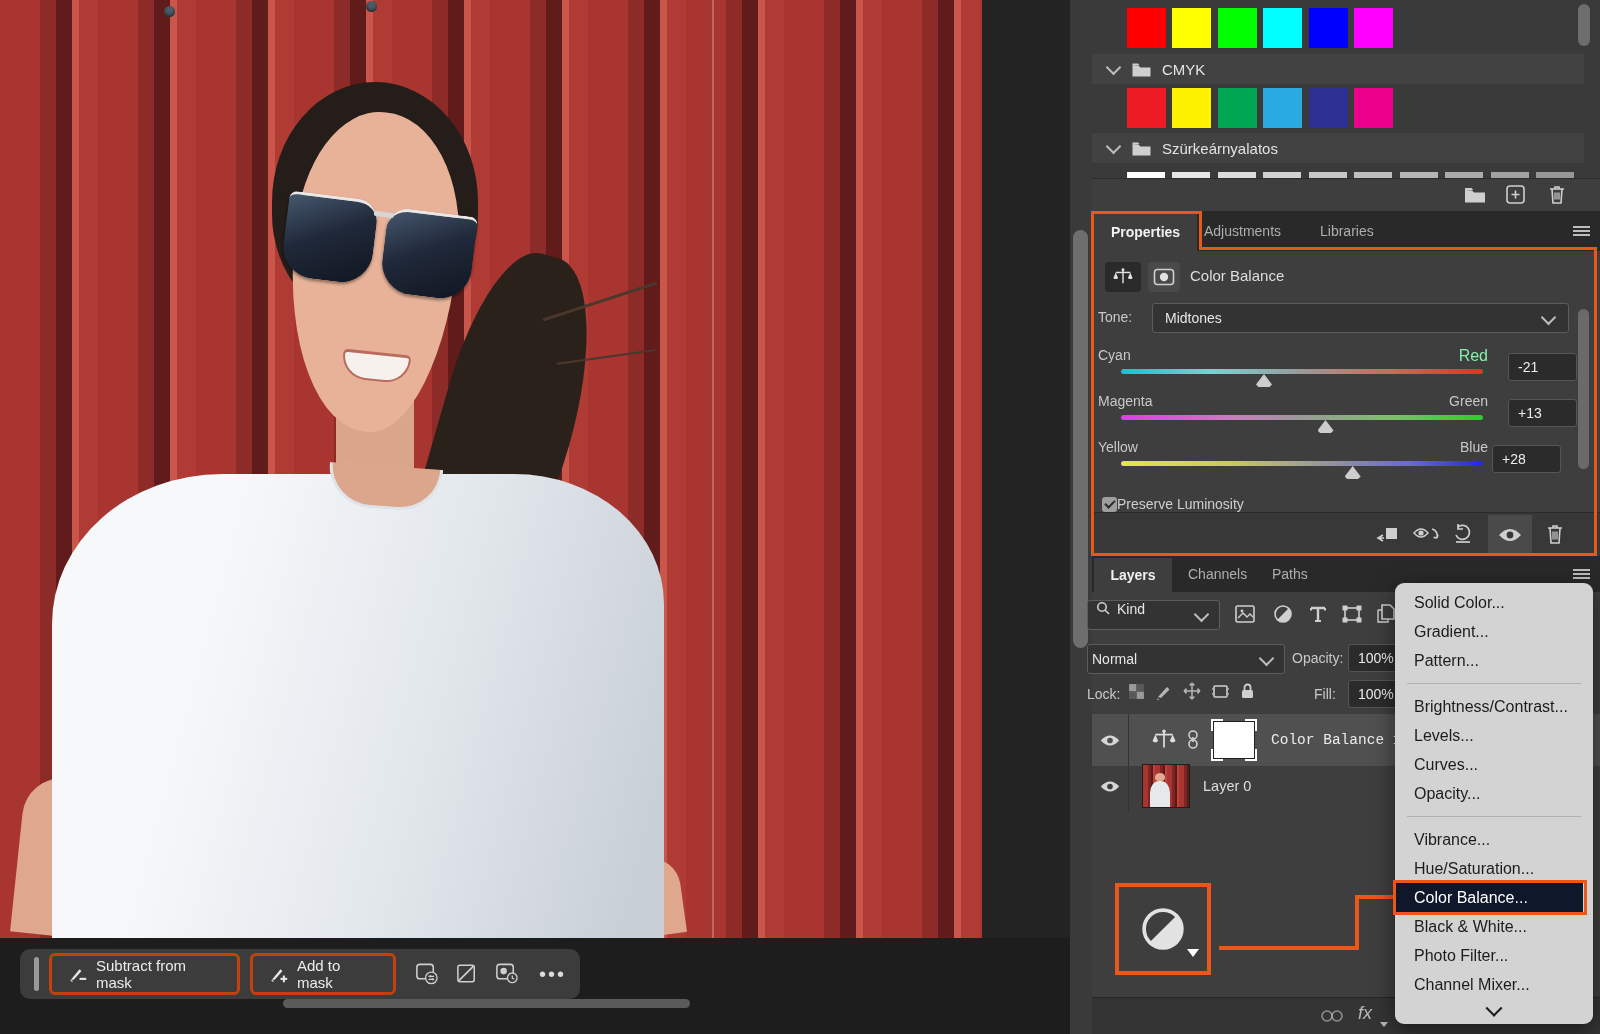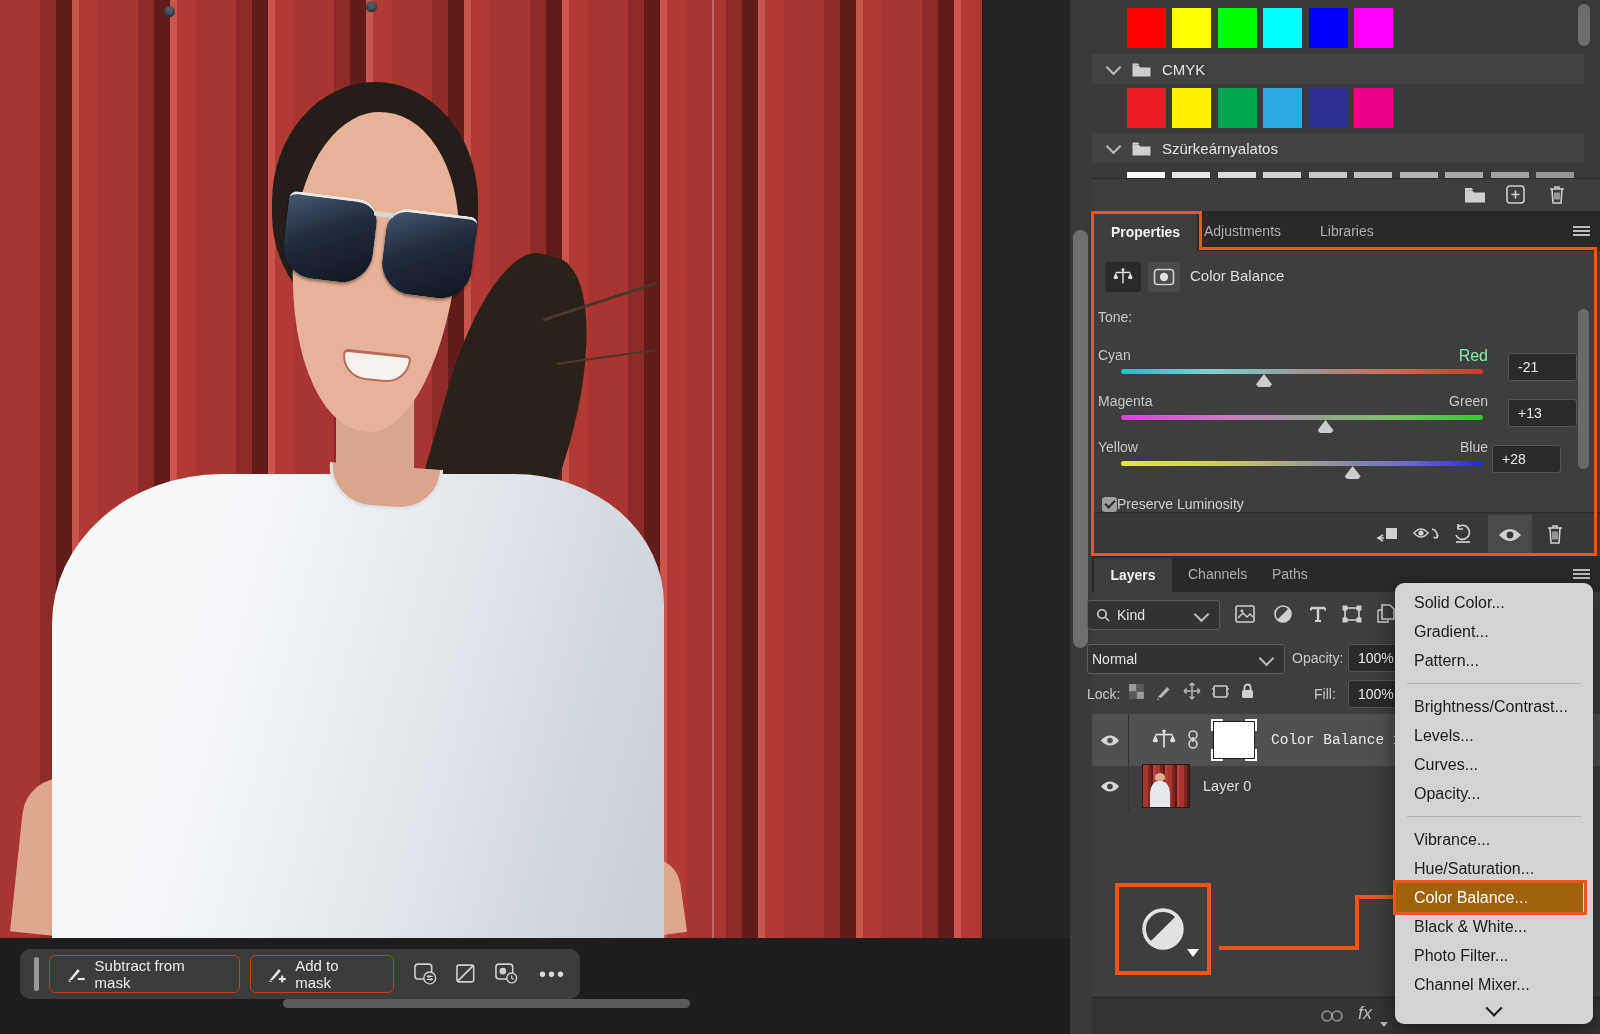--- a/index.html
+++ b/index.html
@@ -43,21 +43,21 @@
   .swg{width:38px;height:9px;display:inline-block;}
   .grouprow{color:#e3e3e3;font-size:15px;}
   .slider-thumb{width:16px;height:13px;background:#cdcdcd;
     clip-path:polygon(50% 0,100% 80%,84% 100%,16% 100%,0 80%);}
   .orange{background:var(--orange);}
   .menu{background:#d3d3d3;border-radius:9px;box-shadow:0 6px 22px rgba(0,0,0,.5);}
   .menu-item{height:29px;line-height:29px;padding-left:19px;font-size:16px;color:#1c1c1c;}
   .menu-div{height:1px;background:#b2b2b2;margin:8px 12px;}
   .lockicons svg{margin-right:10px;}
   .eyecell{width:36px;display:flex;align-items:center;justify-content:center;border-right:1px solid #333;}
-  .btn{border:1px solid #c2410c;border-radius:6px;color:#ececec;font-size:15px;
+  .btn{border:3px solid #c2410c;border-radius:6px;color:#ececec;font-size:15px;
        display:inline-flex;align-items:center;gap:9px;padding:0 16px;height:36px;background:transparent;}
 </style>
 </head>
 <body>
 
 <div id="stage" style="--orange:#e8581a;">
 
   <div class="abs" id="photo">
     <div class="abs seam" style="left:712px;top:0;height:938px;"></div>
     <div class="abs screw" style="left:164px;top:6px;"></div>
@@ -219,20 +219,24 @@
     </div>
     <div class="abs" style="left:56px;top:11px;width:32px;height:30px;background:#4a4a4a;border-radius:4px;display:flex;align-items:center;justify-content:center;">
       <svg width="22" height="18" viewBox="0 0 22 18">
           <rect x="1.5" y="1.5" width="19" height="15" rx="3" class="icon"></rect>
           <circle cx="11" cy="9" r="4.2" fill="#e0e0e0"></circle>
         </svg>
     </div>
     <div class="abs" style="left:98px;top:16px;font-size:15px;color:#dedede;">Color Balance</div>
 
     <div class="abs" style="left:6px;top:58px;font-size:14px;color:#c9c9c9;">Tone:</div>
+    <div class="abs inputbox" style="left:60px;top:52px;width:415px;height:28px;display:flex;align-items:center;">
+      <span style="margin-left:12px;font-size:14px;">Midtones</span>
+      <div class="chev" style="position:absolute;right:14px;top:8px;"></div>
+    </div>
 
     <div class="abs" style="left:6px;top:92px;width:469px;height:150px;">
 
       <div class="abs" style="left:0;top:4px;font-size:14px;color:#c9c9c9;">Cyan</div>
       <div class="abs" style="left:0;top:4px;width:390px;text-align:right;font-size:16px;color:#86efac;">Red</div>
       <div class="abs" style="left: 23px; top: 26px; width: 362px; height: 5px; border-radius: 3px; background: linear-gradient(90deg, rgb(15, 199, 204) 0%, rgb(126, 208, 207) 25%, rgb(154, 154, 152) 50%, rgb(201, 106, 90) 75%, rgb(224, 50, 37) 100%);"></div>
       <div class="abs" style="left:23px;top:31px;width:362px;height:14px;">
           <div class="slider-thumb" style="position: absolute; top: 0px; margin-left: -8px; left: 39.5%;"></div>
         </div>
       <div class="abs valbox" style="left:410px;top:10px;width:58px;height:26px;line-height:26px;padding-left:9px;font-size:14px;">-21</div>
@@ -312,21 +316,21 @@
       </div>
     <div class="abs hamb" style="left:481px;top:13px;">
         <div></div>
         <div></div>
         <div></div>
       </div>
   </div>
 
   <div class="abs panelbg" style="left:1092px;top:592px;width:508px;height:405px;">
 
-    <div class="abs inputbox" style="left:-5px;top:8px;width:131px;height:28px;display:flex;align-items:center;">
+    <div class="abs inputbox" style="left:-5px;top:8px;width:131px;height:28px;display:flex;">
       <svg width="14" height="14" viewBox="0 0 14 14" style="margin-left:8px;">
           <circle cx="6" cy="6" r="4.2" class="icon"></circle>
           <path d="M9.2 9.2 L13 13" stroke="#cfcfcf" stroke-width="1.6"></path>
         </svg>
       <span style="margin-left:7px;font-size:14px;">Kind</span>
       <div class="chev" style="position:absolute;right:12px;top:8px;"></div>
     </div>
     <svg class="abs" style="left:142px;top:12px;" width="22" height="20" viewBox="0 0 22 20">
         <rect x="2" y="2" width="18" height="16" rx="1.5" class="icon"></rect>
         <path d="M4 14 l5-5 4 4 3-3 3 3" stroke="#cfcfcf" stroke-width="1.4" fill="none"></path>
@@ -461,21 +465,21 @@
     <div class="menu-item">Gradient...</div>
     <div class="menu-item">Pattern...</div>
     <div class="menu-div"></div>
     <div class="menu-item">Brightness/Contrast...</div>
     <div class="menu-item">Levels...</div>
     <div class="menu-item">Curves...</div>
     <div class="menu-item">Opacity...</div>
     <div class="menu-div"></div>
     <div class="menu-item">Vibrance...</div>
     <div class="menu-item">Hue/Saturation...</div>
-    <div class="menu-item" id="hl-item" style="background:#a16207;color:#ffffff;margin-right:10px;position:relative;">
+    <div class="menu-item" id="hl-item" style="background:#0f172a;color:#ffffff;margin-right:10px;position:relative;">
       <span>Color Balance...</span>
       <div style="position:absolute;left:-2px;top:-3px;right:-4px;bottom:-3px;border:3px solid var(--orange);pointer-events:none;"></div>
     </div>
     <div class="menu-item">Black &amp; White...</div>
     <div class="menu-item">Photo Filter...</div>
     <div class="menu-item">Channel Mixer...</div>
     <div style="height:24px;display:flex;align-items:center;justify-content:center;">
       <div style="width:10px;height:10px;border-right:2.4px solid #1c1c1c;border-bottom:2.4px solid #1c1c1c;transform:rotate(45deg) translate(-2px,-2px);"></div>
     </div>
   </div>

